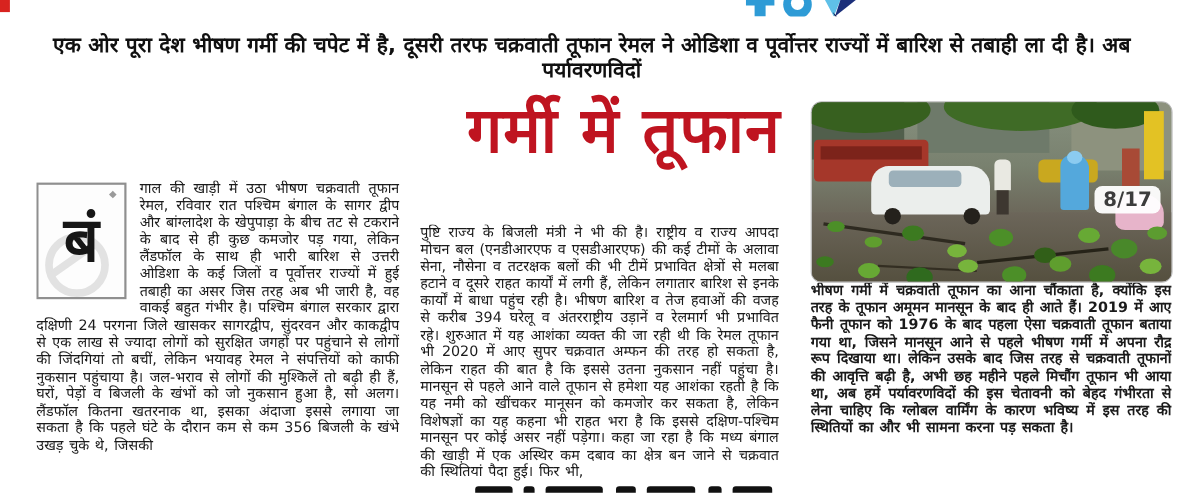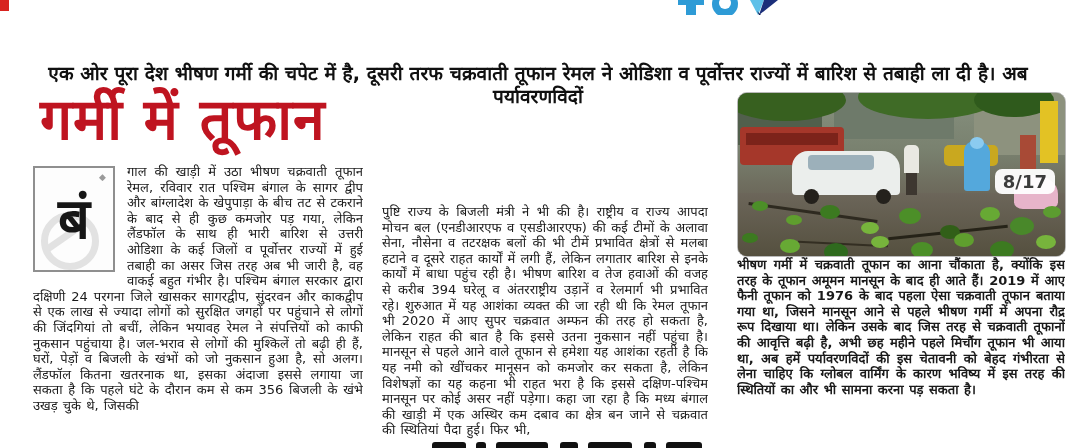--- a/index.html
+++ b/index.html
@@ -13,26 +13,25 @@
   .corner-mark{position:absolute;left:0;top:0;width:9px;height:11px;background:#d8231f;}
 
   
   .logo{position:absolute;left:678px;top:0;width:126px;height:15px;}
 
   
   .kicker{
     position:absolute;left:18px;top:30px;width:1040px;text-align:center;
     font-weight:bold;color:#101010;font-size:19px;line-height:22.5px;
     letter-spacing:.1px;
-    margin-top:32px;
   }
 
   
   .title{
-    position:absolute;left:40px;top:84px;width:670px;margin:0;text-align:left;
+    position:absolute;left:40px;top:84px;width:670px;margin:0;text-align:right;
     font-size:57px;font-weight:900;color:#bf1420;letter-spacing:1px;line-height:70px;
     white-space:nowrap;
   }
 
   
   .photo{
     position:absolute;left:737px;top:92px;width:327px;height:163px;margin:0;
     border:1px solid #b9b9b9;border-radius:10px;overflow:hidden;
     background:linear-gradient(#87917f 0%,#79816f 35%,#6d6a5c 60%,#5e584a 100%);
   }

